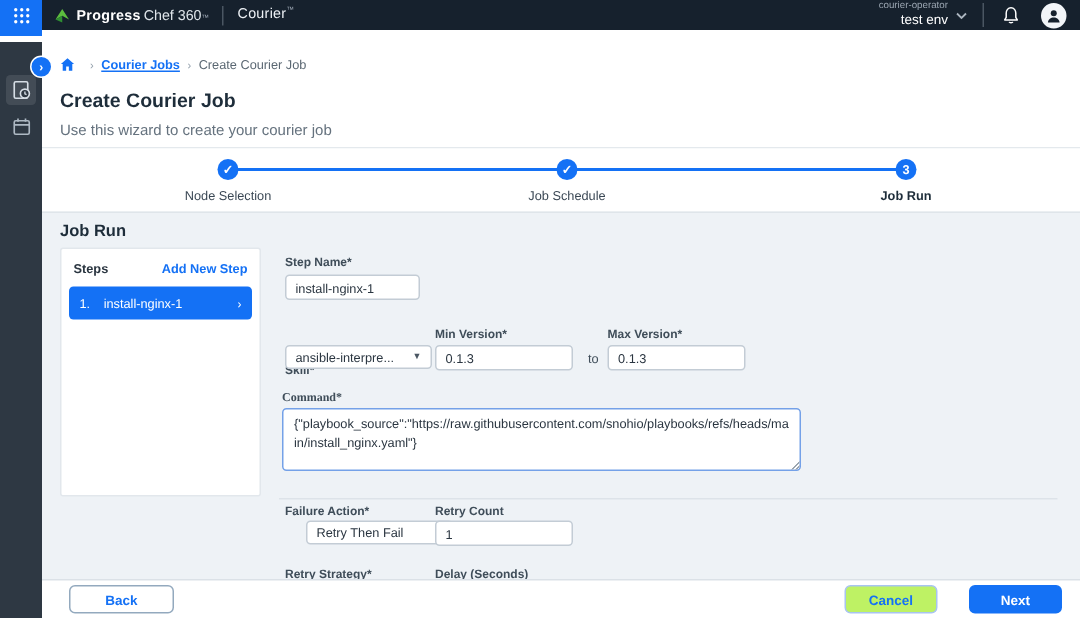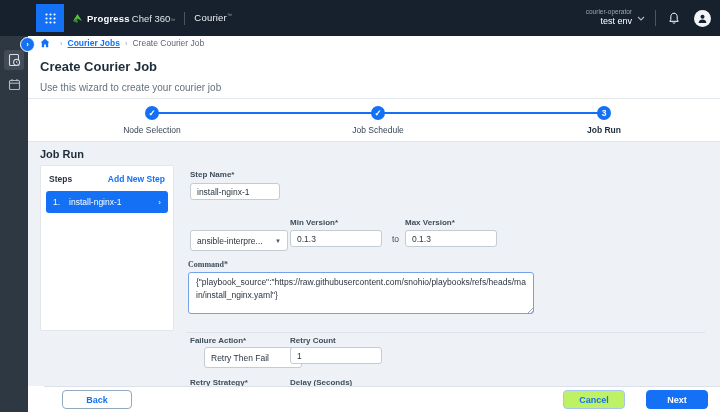--- a/index.html
+++ b/index.html
@@ -3,21 +3,21 @@
 <meta charset="utf-8">
 <style>
   * { margin:0; padding:0; box-sizing:border-box; }
   html,body { background:#cfd6dc; }
   #app {
     position:relative; width:720px; height:412px; overflow:hidden;
     font-family:"Liberation Sans", sans-serif; background:#ffffff;
     -webkit-font-smoothing:antialiased;
   }
   
-  .header { position:absolute; top:0; left:0; right:0; height:36px; background:#16212d; display:flex; align-items:center; z-index:30;padding-left:36px; }
+  .header { position:absolute; top:0; left:0; right:0; height:20px; background:#16212d; display:flex; align-items:center; z-index:30; }
   .app-launcher { width:28px; height:28px; background:#1471f5; display:flex; align-items:center; justify-content:center; flex:none; cursor:pointer; }
   .brand { display:flex; align-items:baseline; margin-left:8px; }
   .chef-logo { align-self:center; margin-right:4px; display:flex; }
   .brand-progress { font-size:9.5px; font-weight:700; color:#ffffff; letter-spacing:.2px; }
   .brand-chef { font-size:9.5px; font-weight:400; color:#dfe5ea; margin-left:2px; }
   .brand-tm { font-size:5px; color:#9aa5b1; vertical-align:super; }
   .brand-divider { width:1px; height:13px; background:#4a5662; margin:0 9px; align-self:center; }
   .product-name { font-size:9.5px; color:#eef2f6; letter-spacing:.2px; }
   .header-spacer { flex:1; }
   .env-selector { display:flex; align-items:center; margin-right:10px; cursor:pointer; }
@@ -57,29 +57,29 @@
   .steps-panel { position:absolute; left:12px; top:23px; width:134px; height:166px; background:#ffffff; border:1px solid #e2e7ec; border-radius:2px; }
   .panel-header { display:flex; justify-content:space-between; align-items:center; padding:8px 8px 6px 8px;text-align:right; }
   .panel-title { font-size:8.5px; font-weight:700; color:#2a3540; }
   .add-step-link { font-size:8.5px; font-weight:700; color:#1471f5; cursor:pointer; }
   .step-item { margin:1px 5px; background:#1471f5; border-radius:3px; color:#fff; display:flex; align-items:center; padding:6px 7px; font-size:8.5px; cursor:pointer; }
   .step-item .idx { margin-right:9px; }
   .step-item .chev { margin-left:auto; font-size:8px; }
   
   .flabel { position:absolute; font-size:8px; font-weight:600; color:#3f4d59; }
   .finput { position:absolute; height:17px; background:#fff; border:1px solid #c3ccd5; border-radius:3px; font-size:8.5px; color:#2a3540; padding:0 6px; font-family:"Liberation Sans",sans-serif; }
-  .fselect { position:absolute; height:21px; background:#fff; border:1px solid #c3ccd5; border-radius:3px; font-size:8.5px; color:#2a3540; padding:4px 6px; display:flex; align-items:center; cursor:pointer; }
+  .fselect { position:absolute; height:16px; background:#fff; border:1px solid #c3ccd5; border-radius:3px; font-size:8.5px; color:#2a3540; padding:4px 6px; display:flex; align-items:center; cursor:pointer; }
   .fselect .val { flex:1; overflow:hidden; white-space:nowrap; }
   .fselect .arrow { font-size:6px; color:#4a5662; margin-left:4px; }
   .to-text { position:absolute; font-size:8.5px; color:#3f4d59; }
   .cmd-area { position:absolute; left:160px; top:130px; width:346px; height:42px; background:#fff; border:1px solid #74a1e8; border-radius:3px; font-size:8.5px; line-height:1.55; color:#2a3540; padding:3px 7px; resize:none; font-family:"Liberation Sans",sans-serif; word-break:break-all; overflow:hidden; }
   .resize-corner { position:absolute; left:499px; top:165px; width:6px; height:6px; background:linear-gradient(135deg, transparent 55%, #9aa5af 55%, #9aa5af 65%, transparent 65%, transparent 75%, #9aa5af 75%, #9aa5af 85%, transparent 85%); }
   .divider2 { position:absolute; left:158px; right:15px; top:190px; height:1px; background:#dde3e9; }
   
-  .footer { position:absolute; left:16px; right:0; bottom:0; height:26px; background:#ffffff; border-top:1px solid #dbe1e7; display:flex; align-items:center; z-index:10; }
+  .footer { position:absolute; left:0; right:0; bottom:0; height:26px; background:#ffffff; border-top:1px solid #dbe1e7; display:flex; align-items:center; z-index:10; }
   .btn { height:19px; border-radius:4px; font-size:9px; font-weight:700; font-family:"Liberation Sans",sans-serif; display:flex; align-items:center; justify-content:center; cursor:pointer; }
   .btn-back { width:70px; margin-left:18px; background:#fff; border:1px solid #93a9be; color:#1471f5; }
   .btn-cancel { width:62px; margin-left:auto; margin-right:21px; background:#bef264; border:1px solid #a8c4f0; color:#1471f5; }
   .btn-next { width:62px; margin-right:12px; background:#1471f5; border:1px solid #1471f5; color:#fff; }
   svg { display:block; }
 </style>
 </head>
 <body>
 
 <div id="app">

